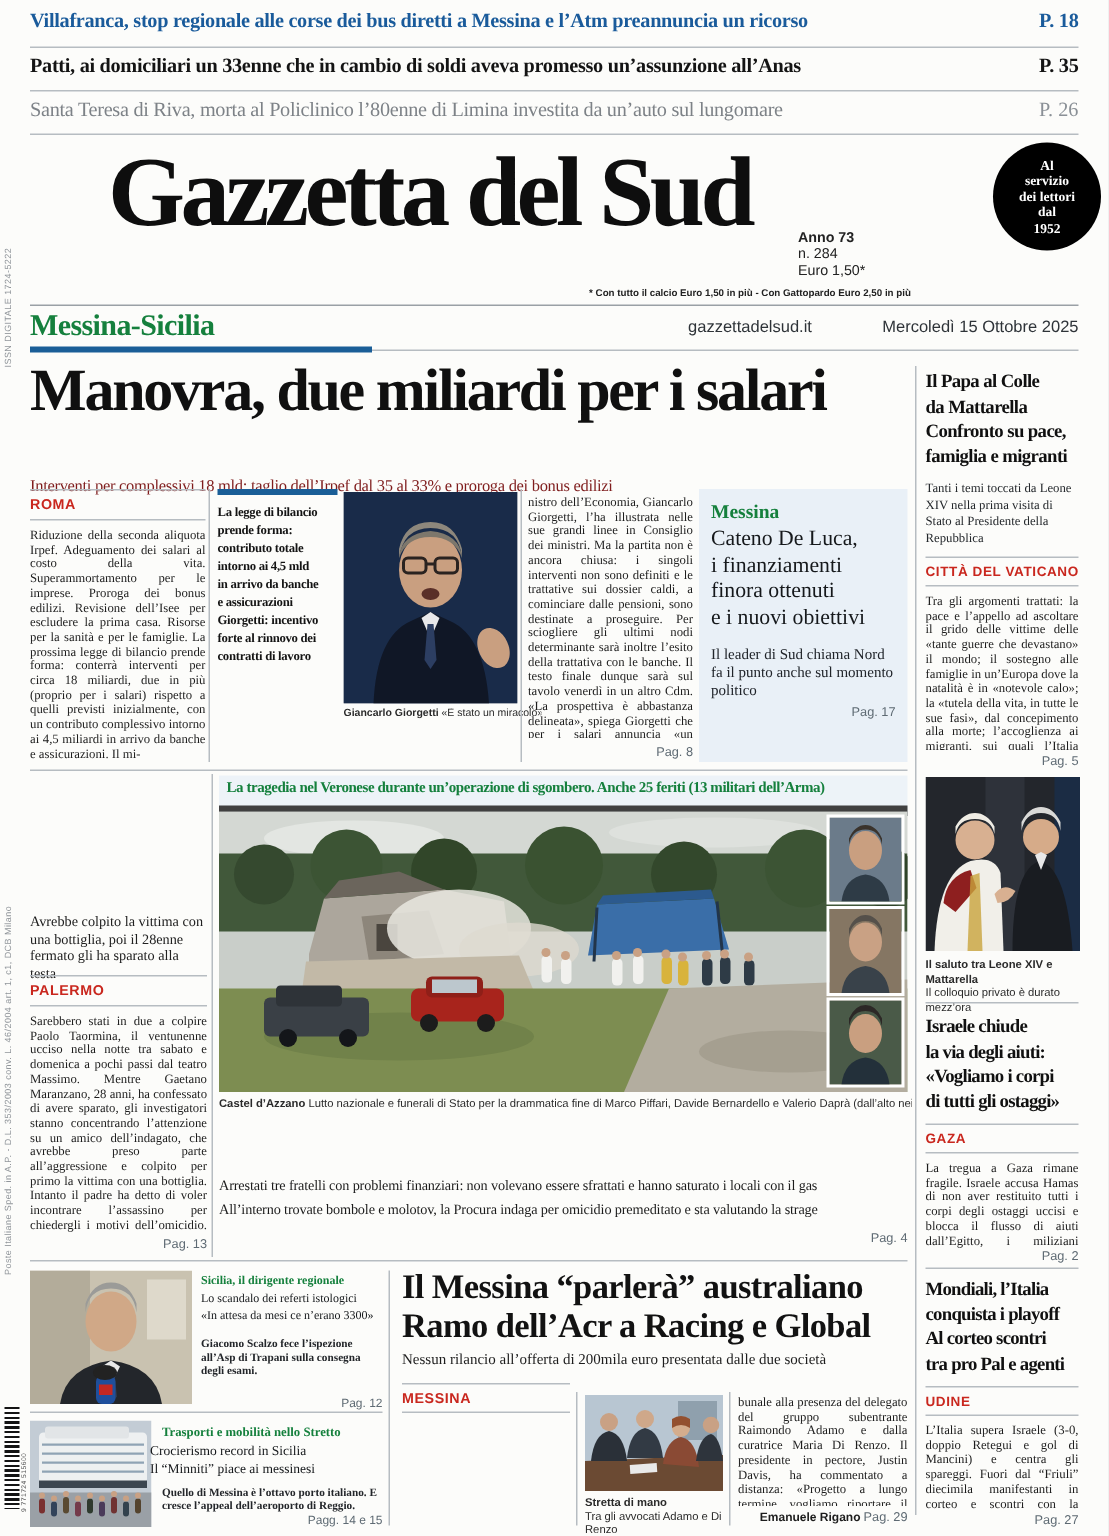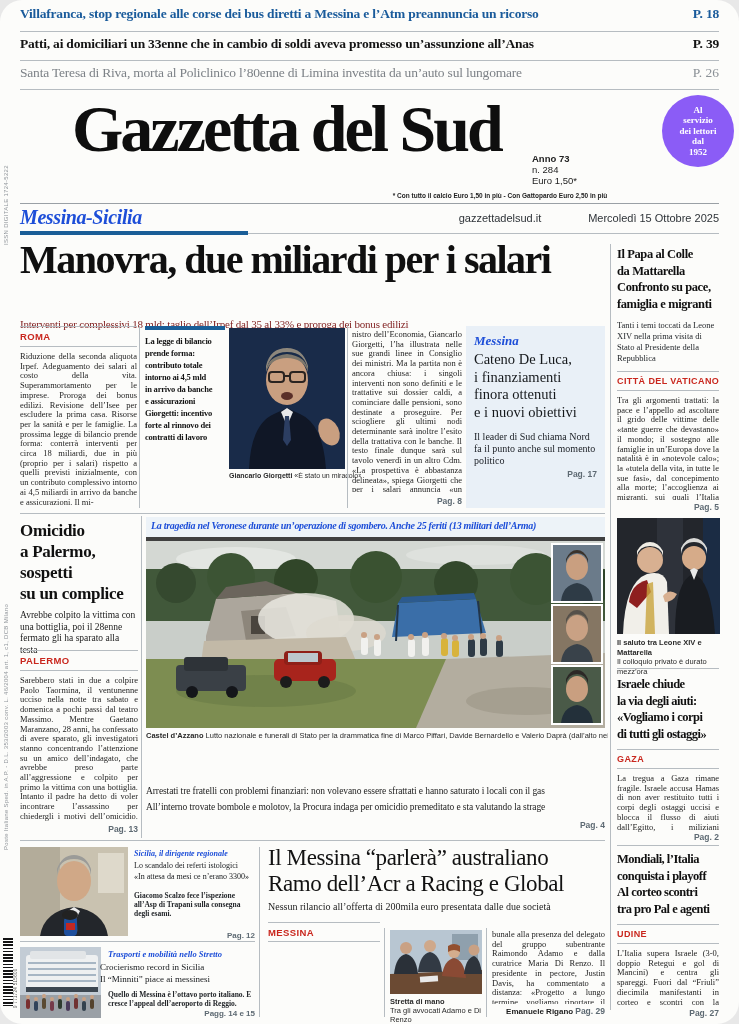--- a/index.html
+++ b/index.html
@@ -1,28 +1,28 @@
 <!DOCTYPE html>
 <html><head>
 <meta charset="utf-8">
 <style>
   html,body{margin:0;padding:0;background:#e8e8e8;}
   #page{position:relative;width:739px;height:1024px;background:#fcfcfa;overflow:hidden;
-        font-family:"Liberation Serif",serif;color:#161616;border-radius:22px;}
+        font-family:"Liberation Serif",serif;color:#161616;}
   .p{position:absolute;}
   .sans{font-family:"Liberation Sans",sans-serif;}
   .pre{white-space:pre-line;}
   .rule{position:absolute;height:1px;background:#b6bcc1;}
   .vrule{position:absolute;width:1px;background:#b6bcc1;}
   .just{text-align:justify;overflow:hidden;}
   .body-txt{font-size:8.5px;line-height:9.7px;color:#1d1d1d;}
   .kicker{font-family:"Liberation Sans",sans-serif;font-weight:bold;color:#c9271e;
           font-size:9.5px;letter-spacing:.4px;}
-  .pageref{font-family:"Liberation Sans",sans-serif;font-weight:bold;color:#5e6a73;font-size:8.5px;}
-  .bluehead{color:#1d4ed8;font-weight:bold;font-style:italic;}
+  .pageref{font-family:"Liberation Sans",sans-serif;font-weight:normal;color:#5e6a73;font-size:8.5px;}
+  .bluehead{color:#15803d;font-weight:bold;}
   .hl{font-weight:bold;color:#101010;}
   .capbold{font-weight:bold;}
   .strip-row{font-size:13.5px;font-weight:bold;letter-spacing:-.2px;}
   .vtext{writing-mode:vertical-rl;transform:rotate(180deg);font-family:"Liberation Sans",sans-serif;
          font-size:6px;color:#90959a;letter-spacing:.3px;}
   svg{display:block;}
 </style>
 </head>
 <body>
 
@@ -30,28 +30,28 @@
 
   <div class="p vtext" style="left:3px;top:115px;height:130px;">ISSN DIGITALE 1724-5222</div>
   <div class="p vtext" style="left:3px;top:290px;height:560px;">Poste Italiane Sped. in A.P. - D.L. 353/2003 conv. L. 46/2004 art. 1, c1, DCB Milano</div>
   <div class="p" style="left:3px;top:938px;width:10px;height:68px;background:repeating-linear-gradient(to bottom,#141414 0 1.6px,#fff 1.6px 3.2px);"></div>
   <div class="p vtext" style="left:13px;top:938px;height:70px;font-size:4.5px;color:#555;">9 771724 515600</div>
 
   <div class="p strip-row" style="left:20px;top:6px;width:640px;color:#1a5b9b;">Villafranca, stop regionale alle corse dei bus diretti a Messina e l’Atm preannuncia un ricorso</div>
   <div class="p strip-row" style="top:6px;right:20px;color:#1a5b9b;">P. 18</div>
   <div class="rule" style="left:20px;top:31px;width:699px;"></div>
   <div class="p strip-row" style="left:20px;top:36px;width:640px;color:#141414;">Patti, ai domiciliari un 33enne che in cambio di soldi aveva promesso un’assunzione all’Anas</div>
-  <div class="p strip-row" style="top:36px;right:20px;color:#141414;">P. 39</div>
+  <div class="p strip-row" style="top:36px;right:20px;color:#141414;">P. 35</div>
   <div class="rule" style="left:20px;top:60px;width:699px;"></div>
   <div class="p" style="left:20px;top:65px;width:640px;font-size:13.5px;color:#7d8287;letter-spacing:-.2px;">Santa Teresa di Riva, morta al Policlinico l’80enne di Limina investita da un’auto sul lungomare</div>
   <div class="p" style="top:65px;right:20px;font-size:13.5px;color:#8a9096;">P. 26</div>
   <div class="rule" style="left:20px;top:89px;width:699px;"></div>
 
   <div class="p" style="left:72px;top:94px;font-size:66px;line-height:70px;font-weight:bold;letter-spacing:-3px;color:#0e0e0e;">Gazzetta del Sud</div>
-  <div class="p pre" style="left:662px;top:95px;width:72px;height:72px;border-radius:50%;background:#8b5cf6;color:#fff;
+  <div class="p pre" style="left:662px;top:95px;width:72px;height:72px;border-radius:50%;background:#000000;color:#fff;
        font-weight:bold;font-size:9px;line-height:10.5px;text-align:center;display:flex;align-items:center;justify-content:center;">Al
 servizio
 dei lettori
 dal
 1952</div>
   <div class="p sans" style="left:532px;top:153px;font-size:9.5px;line-height:11px;color:#222;">
     <div style="font-weight:bold;">Anno 73</div>
     <div>n. 284</div>
     <div>Euro 1,50*</div>
   </div>
@@ -116,24 +116,20 @@
     <div class="pre" style="margin:2px 8px;font-size:14.5px;line-height:17.5px;color:#15181b;">Cateno De Luca,
 i finanziamenti
 finora ottenuti
 e i nuovi obiettivi</div>
     <div style="margin:10px 8px 0;font-size:10px;line-height:12px;color:#20242a;">Il leader di Sud chiama Nord fa il punto anche sul momento politico</div>
     <div class="pageref" style="margin:2px 8px 0;text-align:right;">Pag. 17</div>
   </div>
 
   <div class="rule" style="left:20px;top:513px;width:585px;"></div>
 
-  <div class="p pre hl" style="left:20px;top:520px;width:120px;font-size:17px;line-height:21px;letter-spacing:-.3px;">Omicidio
-a Palermo,
-sospetti
-su un complice</div>
   <div class="p" style="left:20px;top:610px;width:118px;font-size:9.5px;line-height:11.5px;color:#202020;">Avrebbe colpito la vittima con una bottiglia, poi il 28enne fermato gli ha sparato alla testa</div>
   <div class="rule" style="left:20px;top:650px;width:118px;"></div>
   <div class="p kicker" style="left:20px;top:655px;">PALERMO</div>
   <div class="rule" style="left:20px;top:670px;width:118px;"></div>
   <div class="p just body-txt" style="left:20px;top:676px;width:118px;height:146px;">Sarebbero stati in due a colpire Paolo Taormina, il ventunenne ucciso nella notte tra sabato e domenica a pochi passi dal teatro Massimo. Mentre Gaetano Maranzano, 28 anni, ha confessato di avere sparato, gli investigatori stanno concentrando l’attenzione su un amico dell’indagato, che avrebbe preso parte all’aggressione e colpito per primo la vittima con una bottiglia. Intanto il padre ha detto di voler incontrare l’assassino per chiedergli i motivi dell’omicidio. Domani alle 10 nella cattedrale di Palermo verranno celebrati i funerali.</div>
   <div class="p pageref" style="left:20px;top:824px;width:118px;text-align:right;">Pag. 13</div>
 
   <div class="vrule" style="left:141px;top:516px;height:322px;"></div>
 
   <div class="p" style="left:146px;top:517px;width:459px;height:20px;background:#edf3f8;border-bottom:7px solid #404040;">
@@ -307,21 +303,21 @@
     </svg>
   </div>
   <div class="p bluehead" style="left:108px;top:949px;width:150px;font-size:8.5px;white-space:nowrap;">Trasporti e mobilità nello Stretto</div>
   <div class="p pre" style="left:100px;top:962px;width:150px;font-size:9px;line-height:11.5px;color:#15181b;">Crocierismo record in Sicilia
 Il “Minniti” piace ai messinesi</div>
   <div class="p" style="left:108px;top:990px;width:147px;font-size:7.5px;line-height:9px;font-weight:bold;color:#23262a;">Quello di Messina è l’ottavo porto italiano. E cresce l’appeal dell’aeroporto di Reggio.</div>
   <div class="p pageref" style="left:108px;top:1009px;width:147px;text-align:right;font-size:8px;">Pagg. 14 e 15</div>
 
   <div class="vrule" style="left:259px;top:847px;height:170px;"></div>
 
-  <div class="p pre hl" style="left:268px;top:845px;width:340px;font-size:23px;line-height:26px;letter-spacing:-.4px;font-weight:normal;color:#121212;">Il Messina “parlerà” australiano
+  <div class="p pre hl" style="left:268px;top:845px;width:340px;font-size:23px;line-height:26px;letter-spacing:-.4px;font-weight:bold;color:#121212;">Il Messina “parlerà” australiano
 Ramo dell’Acr a Racing e Global</div>
   <div class="p" style="left:268px;top:901px;width:340px;font-size:10px;color:#1d1d1d;">Nessun rilancio all’offerta di 200mila euro presentata dalle due società</div>
   <div class="rule" style="left:268px;top:922px;width:112px;"></div>
   <div class="p kicker" style="left:268px;top:927px;">MESSINA</div>
   <div class="rule" style="left:268px;top:941px;width:112px;"></div>
 
   <div class="vrule" style="left:384px;top:928px;height:89px;"></div>
   <div class="p" style="left:390px;top:930px;width:92px;height:64px;">
     <svg width="92" height="64" viewBox="0 0 92 64">
       <rect width="92" height="64" fill="#b8c6d2"></rect>

